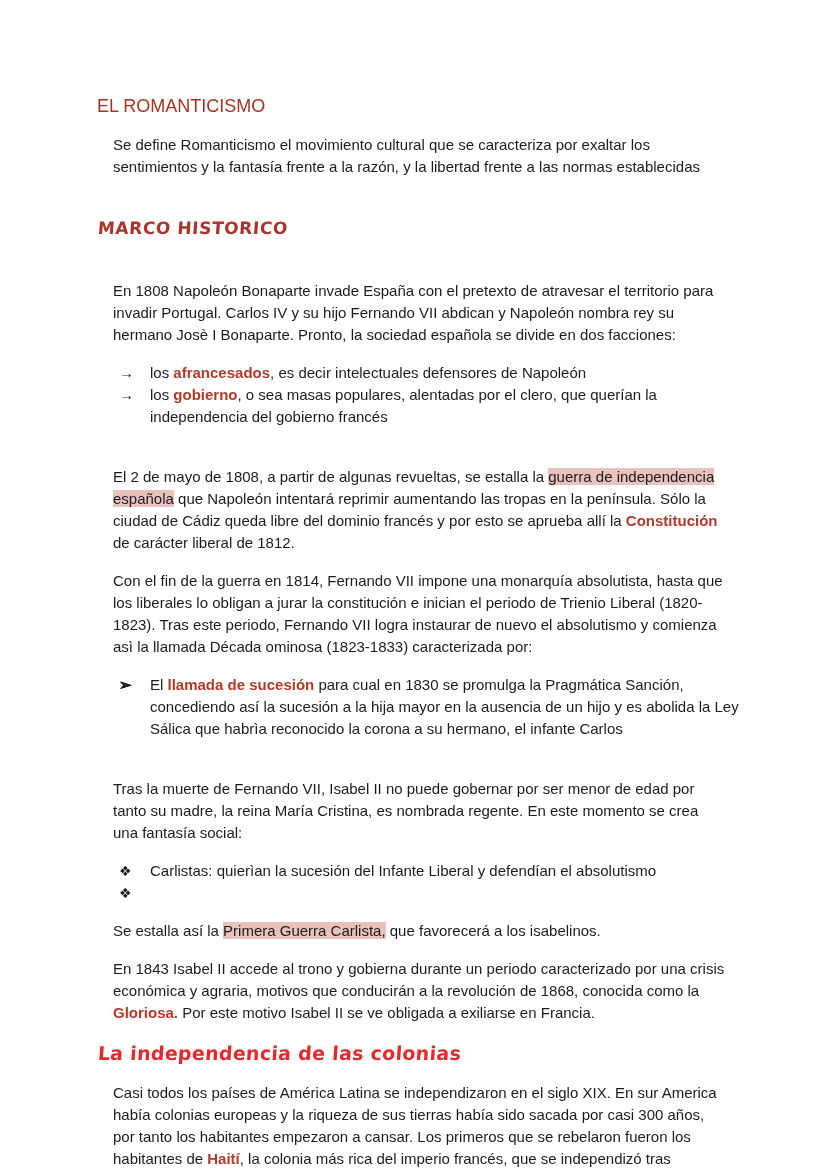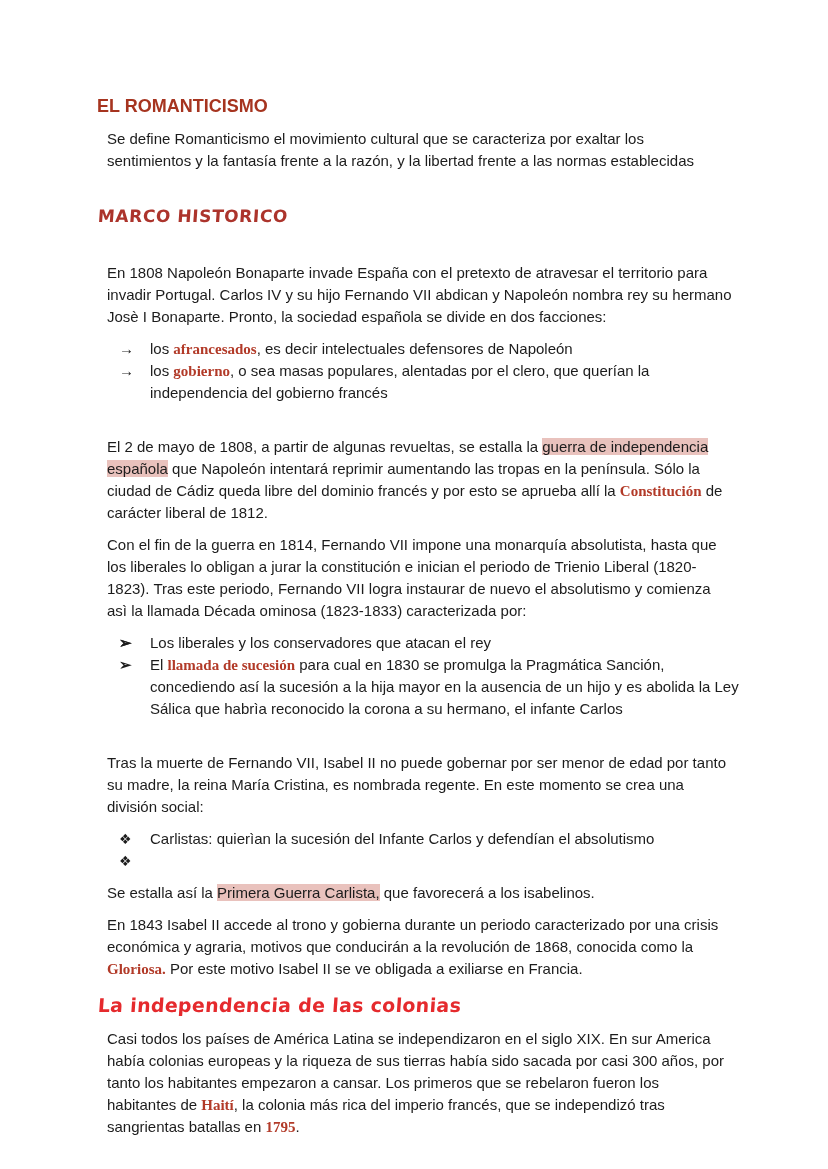--- a/index.html
+++ b/index.html
@@ -4,34 +4,34 @@
 <style>
   html,body{margin:0;padding:0;background:var(--page-bg,#ffffff);}
   .page{
     width:828px;height:1169px;box-sizing:border-box;
     background:var(--page-bg,#ffffff);
     padding:94px 86px 40px 97px;
     font-family:"Liberation Sans",sans-serif;
     font-size:15px;line-height:22px;color:var(--body-text,#1c1c1c);
     overflow:hidden;
   }
-  .title{font-size:18px;font-weight:bold;color:var(--title,#a6341f);line-height:24px;margin-bottom:3px;}
+  .title{font-size:18px;font-weight:normal;color:var(--title,#a6341f);line-height:24px;margin-bottom:3px;}
   .hand1{
     font-size:17px;font-weight:bold;color:var(--heading-marco,#ac342c);
     letter-spacing:.6px;line-height:24px;margin-bottom:2px;
     transform:skewX(-4deg);transform-origin:left bottom;font-family:"DejaVu Sans",cursive;
   }
   .hand2{
     font-size:19px;font-weight:bold;color:var(--heading-colonias,#e52a2d);
     line-height:26px;margin-top:12px;margin-bottom:3px;letter-spacing:.3px;
     transform:skewX(-4deg);transform-origin:left bottom;font-family:"DejaVu Sans",cursive;
   }
-  .p{margin:10px;}
+  .p{margin:16px;}
   .gap{height:22px;}
-  .em{font-weight:bold;color:var(--emphasis,#b23a28);font-family:Liberation Serif, serif;}
+  .em{font-weight:bold;color:var(--emphasis,#b23a28);}
   .hl{background:var(--highlight,#e9c2bd);}
   ul.list{list-style:none;margin:0;padding:0;}
   ul.list li{position:relative;padding-left:53px;}
   ul.list .marker{position:absolute;left:22px;top:0;font-weight:bold;}
   ul.list.diamond .marker{font-weight:normal;font-size:14px;}
 </style>
 </head>
 <body>
 
 <div class="page">
@@ -44,27 +44,27 @@
       <div class="p">En 1808 Napoleón Bonaparte invade España con el pretexto de atravesar el territorio para invadir Portugal. Carlos IV y su hijo Fernando VII abdican y Napoleón nombra rey su hermano Josè I Bonaparte. Pronto, la sociedad española se divide en dos facciones:</div>
       <ul class="list arrow">
         <li><span class="marker">→</span><span>los <span class="em">afrancesados</span>, es decir intelectuales defensores de Napoleón</span></li>
         <li><span class="marker">→</span><span>los <span class="em">gobierno</span>, o sea masas populares, alentadas por el clero, que querían la independencia del gobierno francés</span></li>
       </ul>
       <div class="gap"></div>
       <div class="p">El 2 de mayo de 1808, a partir de algunas revueltas, se estalla la <span class="hl">guerra de independencia española</span> que Napoleón intentará reprimir aumentando las tropas en la península. Sólo la ciudad de Cádiz queda libre del dominio francés y por esto se aprueba allí la <span class="em">Constitución</span> de carácter liberal de 1812.</div>
       <div class="p">Con el fin de la guerra en 1814, Fernando VII impone una monarquía absolutista, hasta que los liberales lo obligan a jurar la constitución e inician el periodo de Trienio Liberal (1820-1823).  Tras este periodo, Fernando VII logra instaurar de nuevo el absolutismo y comienza asì la llamada Década ominosa (1823-1833) caracterizada por:</div>
       <ul class="list chevron">
         <li><span class="marker">➢</span></li>
-        <li><span class="marker">➢</span><span>Los liberales y los conservadores que atacan el rey</span></li>
+        <li><span class="marker">➢</span></li>
         <li><span class="marker">➢</span><span>El <span class="em">llamada de sucesión</span> para cual en 1830 se promulga la Pragmática Sanción, concediendo así la sucesión a la hija mayor en la ausencia de un hijo y es abolida la Ley Sálica que habrìa reconocido la corona a su hermano, el infante Carlos</span></li>
       </ul>
       <div class="gap"></div>
-      <div class="p">Tras la muerte de Fernando VII, Isabel II no puede gobernar por ser menor de edad por tanto su madre, la reina María Cristina, es nombrada regente. En este momento se crea una división social:</div>
+      <div class="p">Tras la muerte de Fernando VII, Isabel II no puede gobernar por ser menor de edad por tanto su madre, la reina María Cristina, es nombrada regente. En este momento se crea una fantasía social:</div>
       <ul class="list diamond">
-        <li><span class="marker">❖</span><span>Carlistas: quierìan la sucesión del Infante Carlos y defendían el absolutismo</span></li>
+        <li><span class="marker">❖</span><span>Carlistas: quierìan la sucesión del Infante Liberal y defendían el absolutismo</span></li>
         <li><span class="marker">❖</span></li>
       </ul>
       <div class="gap"></div>
       <div class="p">Se estalla así la <span class="hl">Primera Guerra Carlista,</span> que favorecerá a los isabelinos.</div>
       <div class="p">En 1843 Isabel II accede al trono y gobierna durante un periodo caracterizado por una crisis económica y agraria, motivos que conducirán a la revolución de 1868, conocida como la <span class="em">Gloriosa.</span> Por este motivo Isabel II se ve obligada a exiliarse en Francia.</div>
       <div class="hand2">La independencia de las colonias</div>
       <div class="p">Casi todos los países de América Latina se independizaron en el siglo XIX. En sur America había colonias europeas y la riqueza de sus tierras había sido sacada por casi 300 años, por tanto los habitantes empezaron a cansar. Los primeros que se rebelaron fueron los habitantes de <span class="em">Haití</span>, la colonia más rica del imperio francés, que se independizó tras sangrientas batallas en <span class="em">1795</span>.</div>
     </div>
 </div>
 

